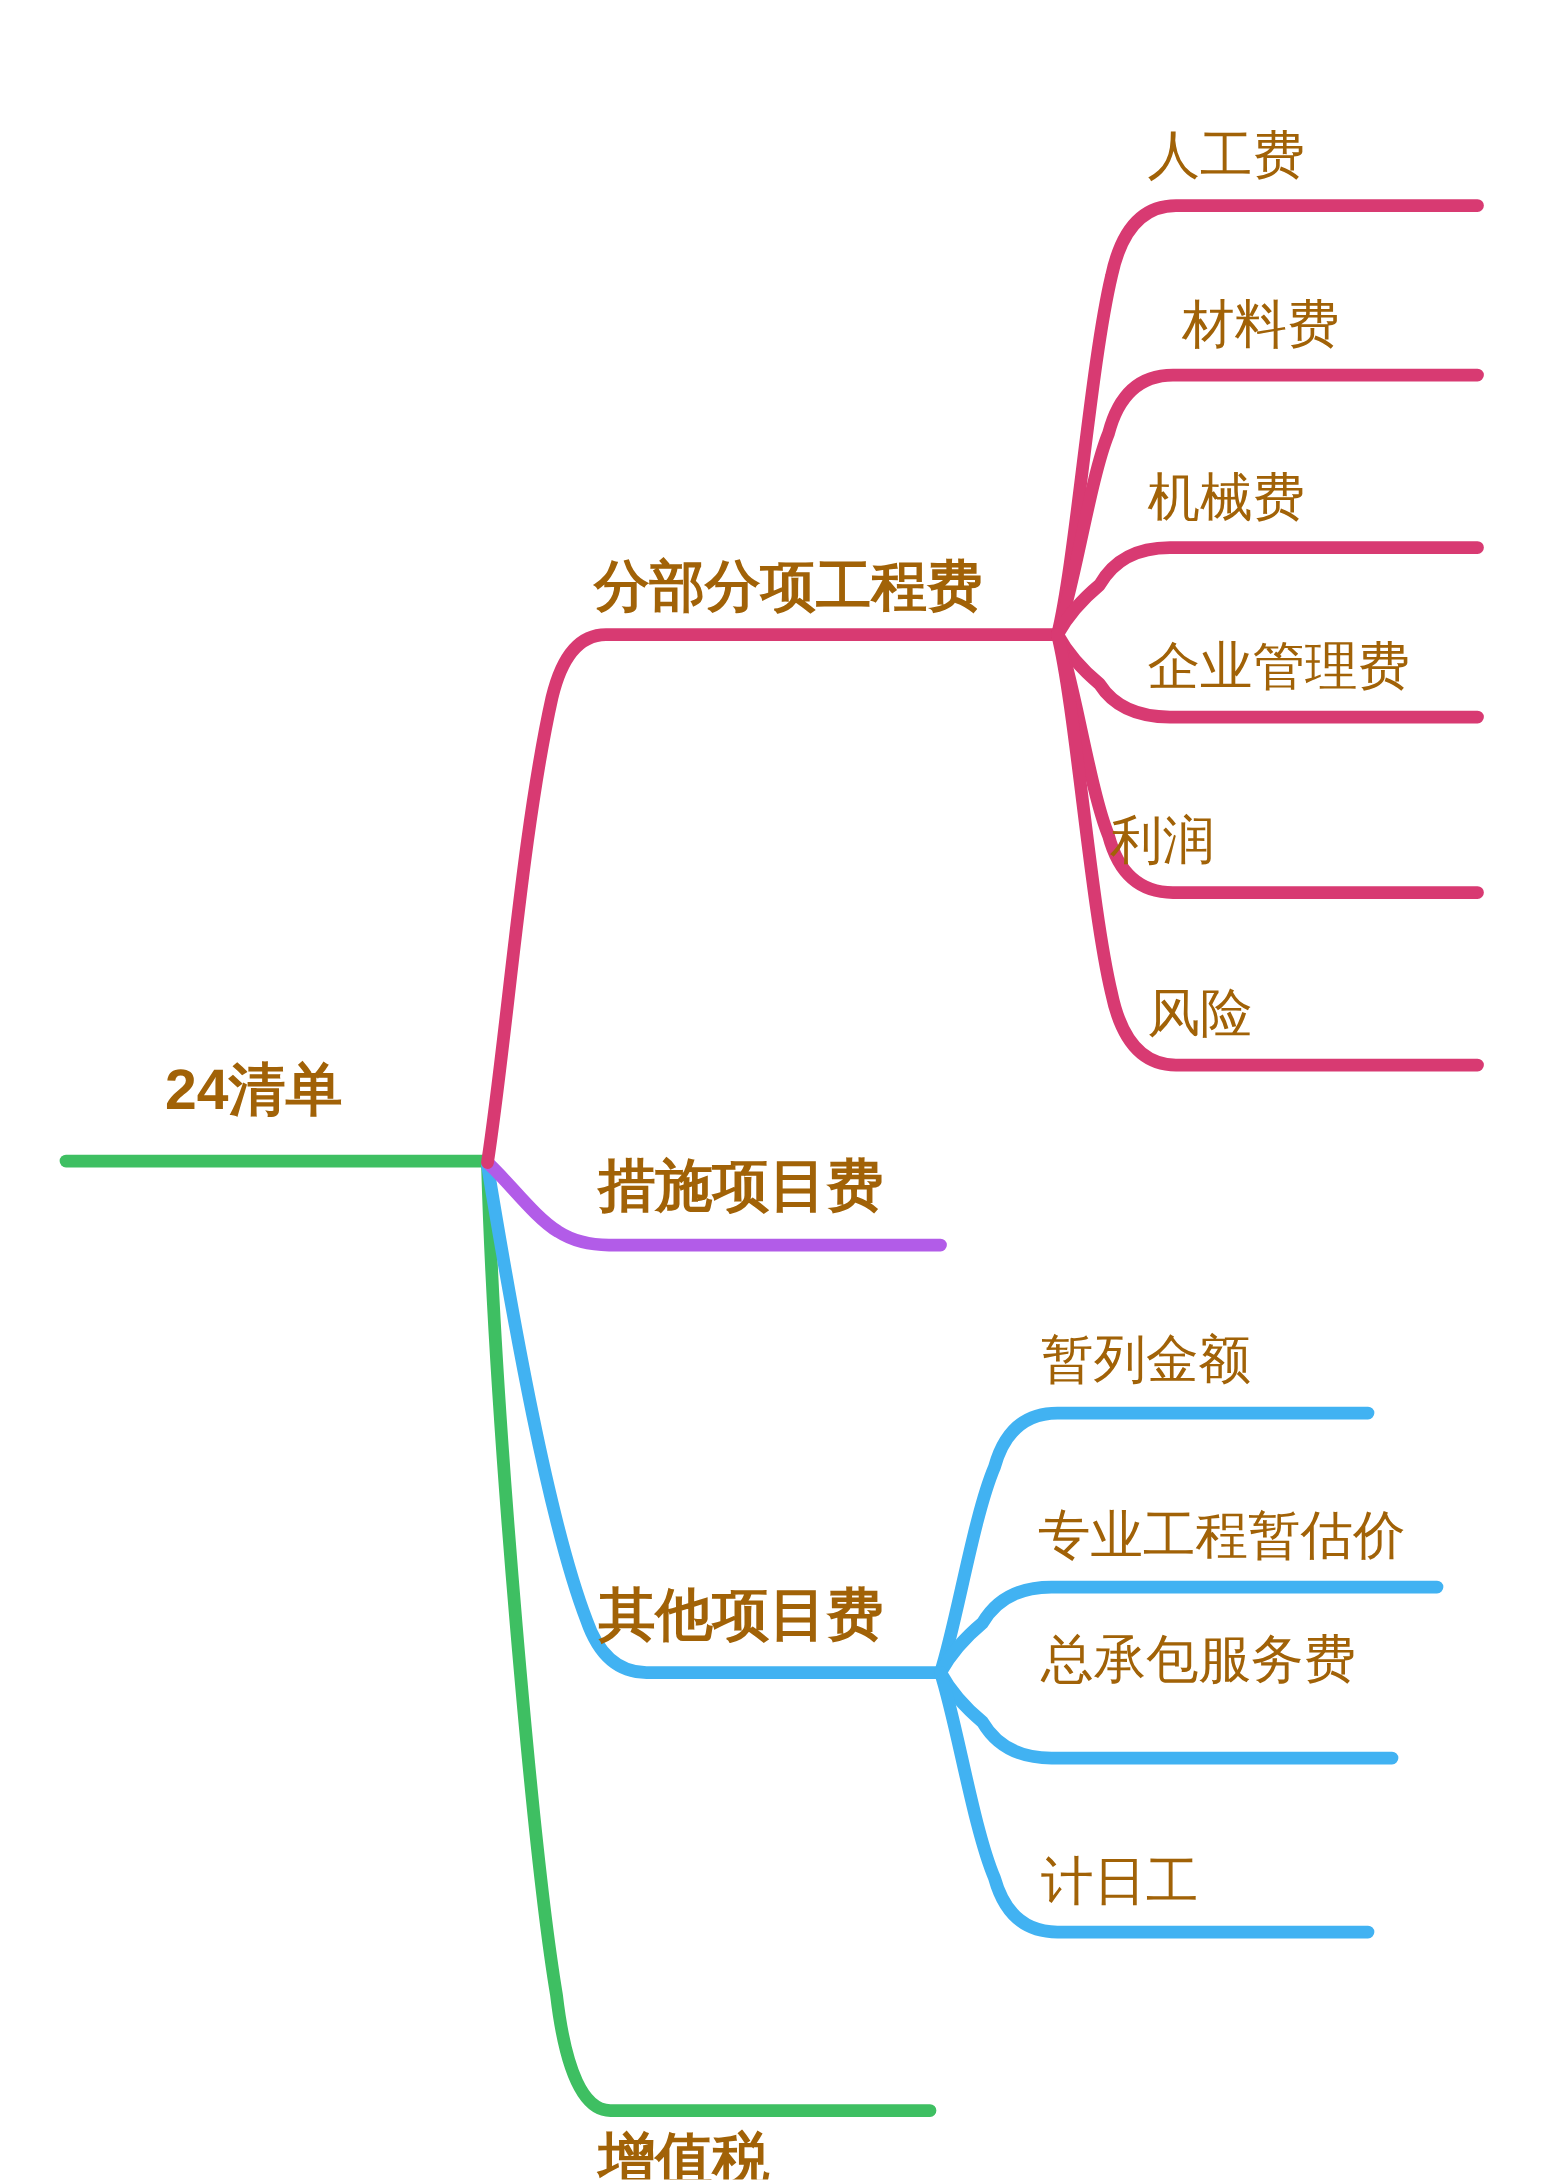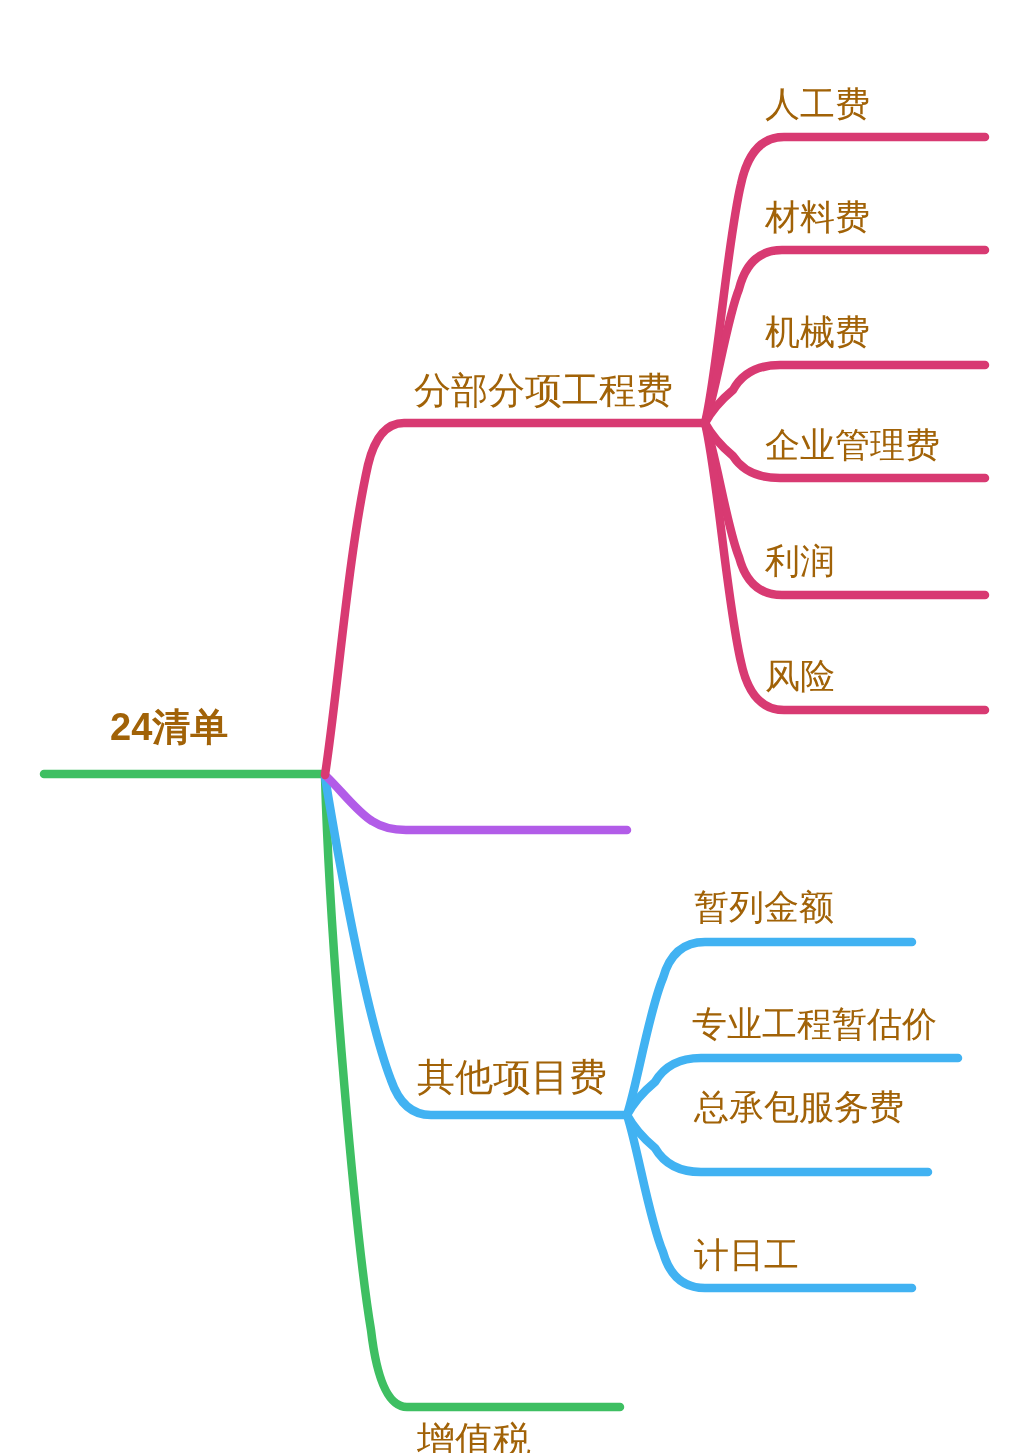--- a/index.html
+++ b/index.html
@@ -24,32 +24,32 @@
     stroke-linejoin: round;
   }
   .node-label {
     position: absolute;
     color: #a16207;
     white-space: nowrap;
     line-height: 1.15;
     cursor: default;
   }
   .root-label   { font-size: 38px; font-weight: 700; }
-  .branch-label { font-size: 38px; font-weight: 400; margin-left: 18px; }
+  .branch-label { font-size: 38px; font-weight: 700; }
   .b1-label     { font-size: 37px; }
   .child-label  { font-size: 35px; font-weight: 400; }
 
   
   #lbl-root   { left: 110px; top: 706px; }
   #lbl-b1     { left: 396px; top: 370px; }
   #lbl-b1c1   { left: 765px; top: 84px; }
-  #lbl-b1c2   { left: 765px; top: 197px; text-align: right; }
+  #lbl-b1c2   { left: 788px; top: 197px; text-align: right; }
   #lbl-b1c3   { left: 765px; top: 312px; }
   #lbl-b1c4   { left: 765px; top: 425px; }
-  #lbl-b1c5   { left: 765px; top: 541px; text-align: center; }
+  #lbl-b1c5   { left: 740px; top: 541px; text-align: center; }
   #lbl-b1c6   { left: 765px; top: 656px; }
   #lbl-b2     { left: 399px; top: 770px; }
   #lbl-b3     { left: 399px; top: 1056px; }
   #lbl-b3c1   { left: 694px; top: 887px; }
   #lbl-b3c2   { left: 692px; top: 1004px; }
   #lbl-b3c3   { left: 694px; top: 1087px; }
   #lbl-b3c4   { left: 694px; top: 1235px; }
   #lbl-b4     { left: 399px; top: 1419px; text-align: right; }
 </style>
 </head>
@@ -85,20 +85,21 @@
   <div id="lbl-root" class="node-label root-label">24清单</div>
 
   <div id="lbl-b1" class="node-label branch-label b1-label">分部分项工程费</div>
   <div id="lbl-b1c1" class="node-label child-label">人工费</div>
   <div id="lbl-b1c2" class="node-label child-label">材料费</div>
   <div id="lbl-b1c3" class="node-label child-label">机械费</div>
   <div id="lbl-b1c4" class="node-label child-label">企业管理费</div>
   <div id="lbl-b1c5" class="node-label child-label">利润</div>
   <div id="lbl-b1c6" class="node-label child-label">风险</div>
 
+  <div id="lbl-b2" class="node-label branch-label">措施项目费</div>
 
   <div id="lbl-b3" class="node-label branch-label">其他项目费</div>
   <div id="lbl-b3c1" class="node-label child-label">暂列金额</div>
   <div id="lbl-b3c2" class="node-label child-label">专业工程暂估价</div>
   <div id="lbl-b3c3" class="node-label child-label">总承包服务费</div>
   <div id="lbl-b3c4" class="node-label child-label">计日工</div>
 
   <div id="lbl-b4" class="node-label branch-label">增值税</div>
 
 </div>

